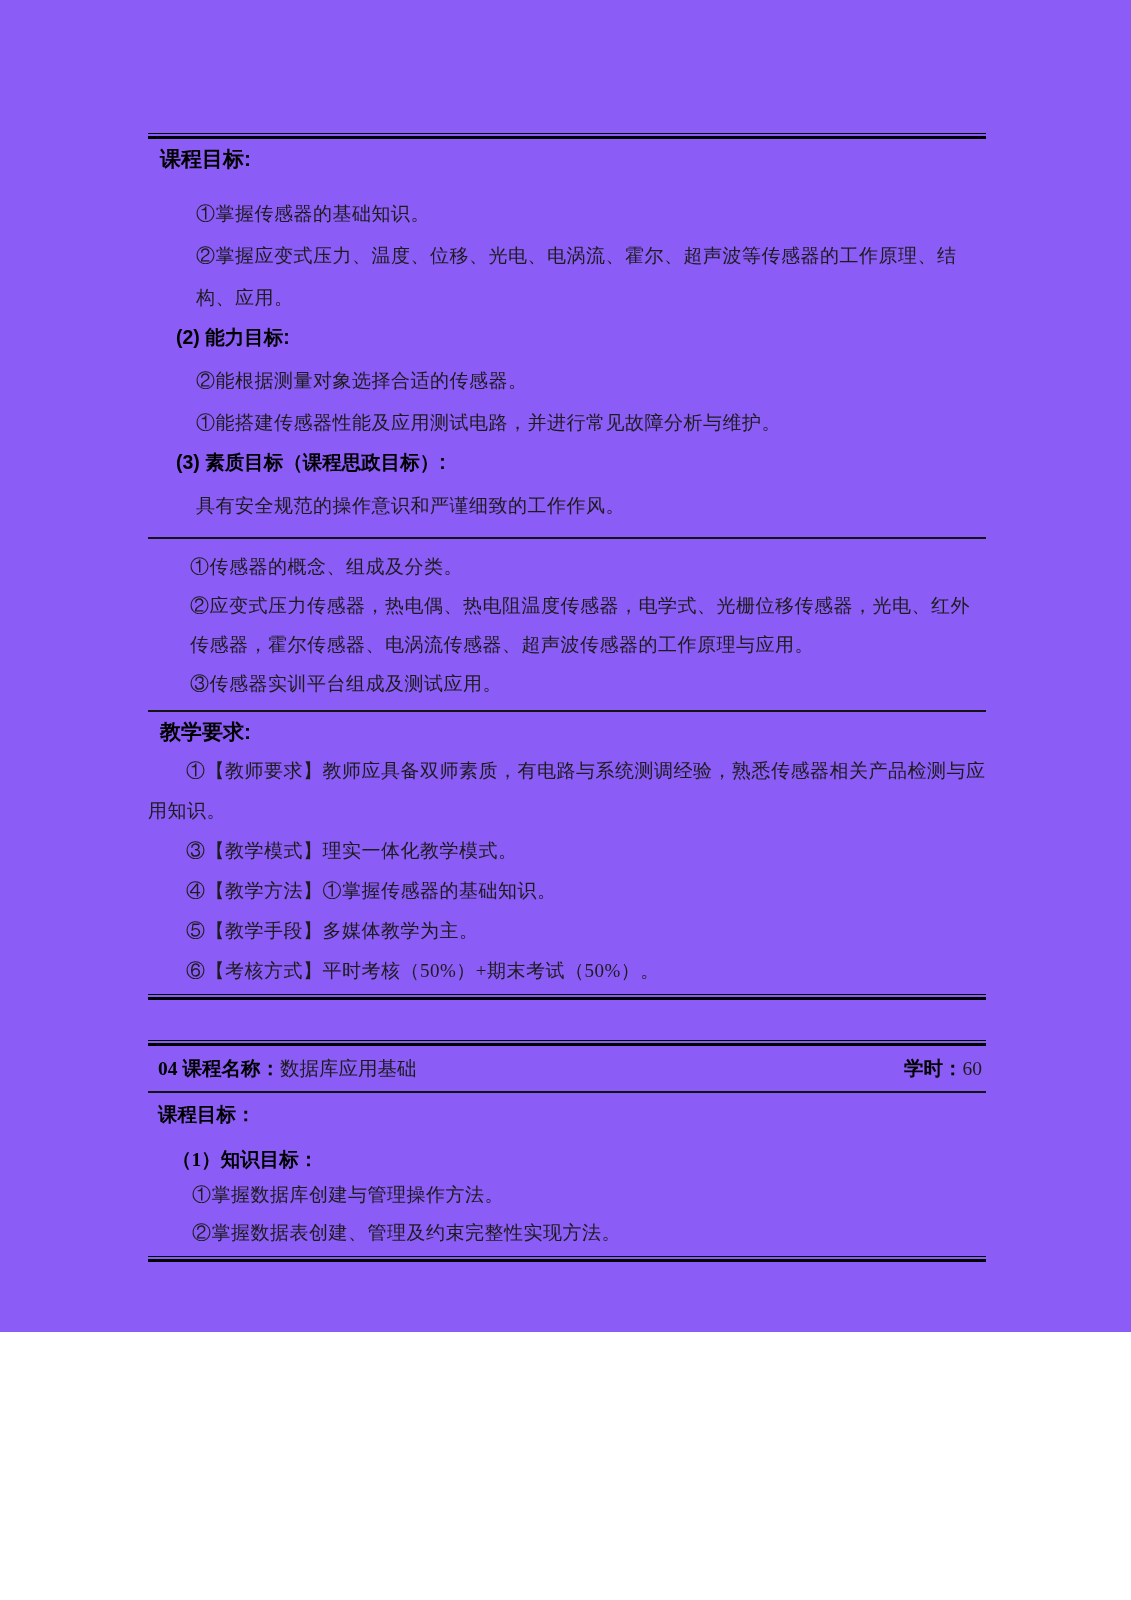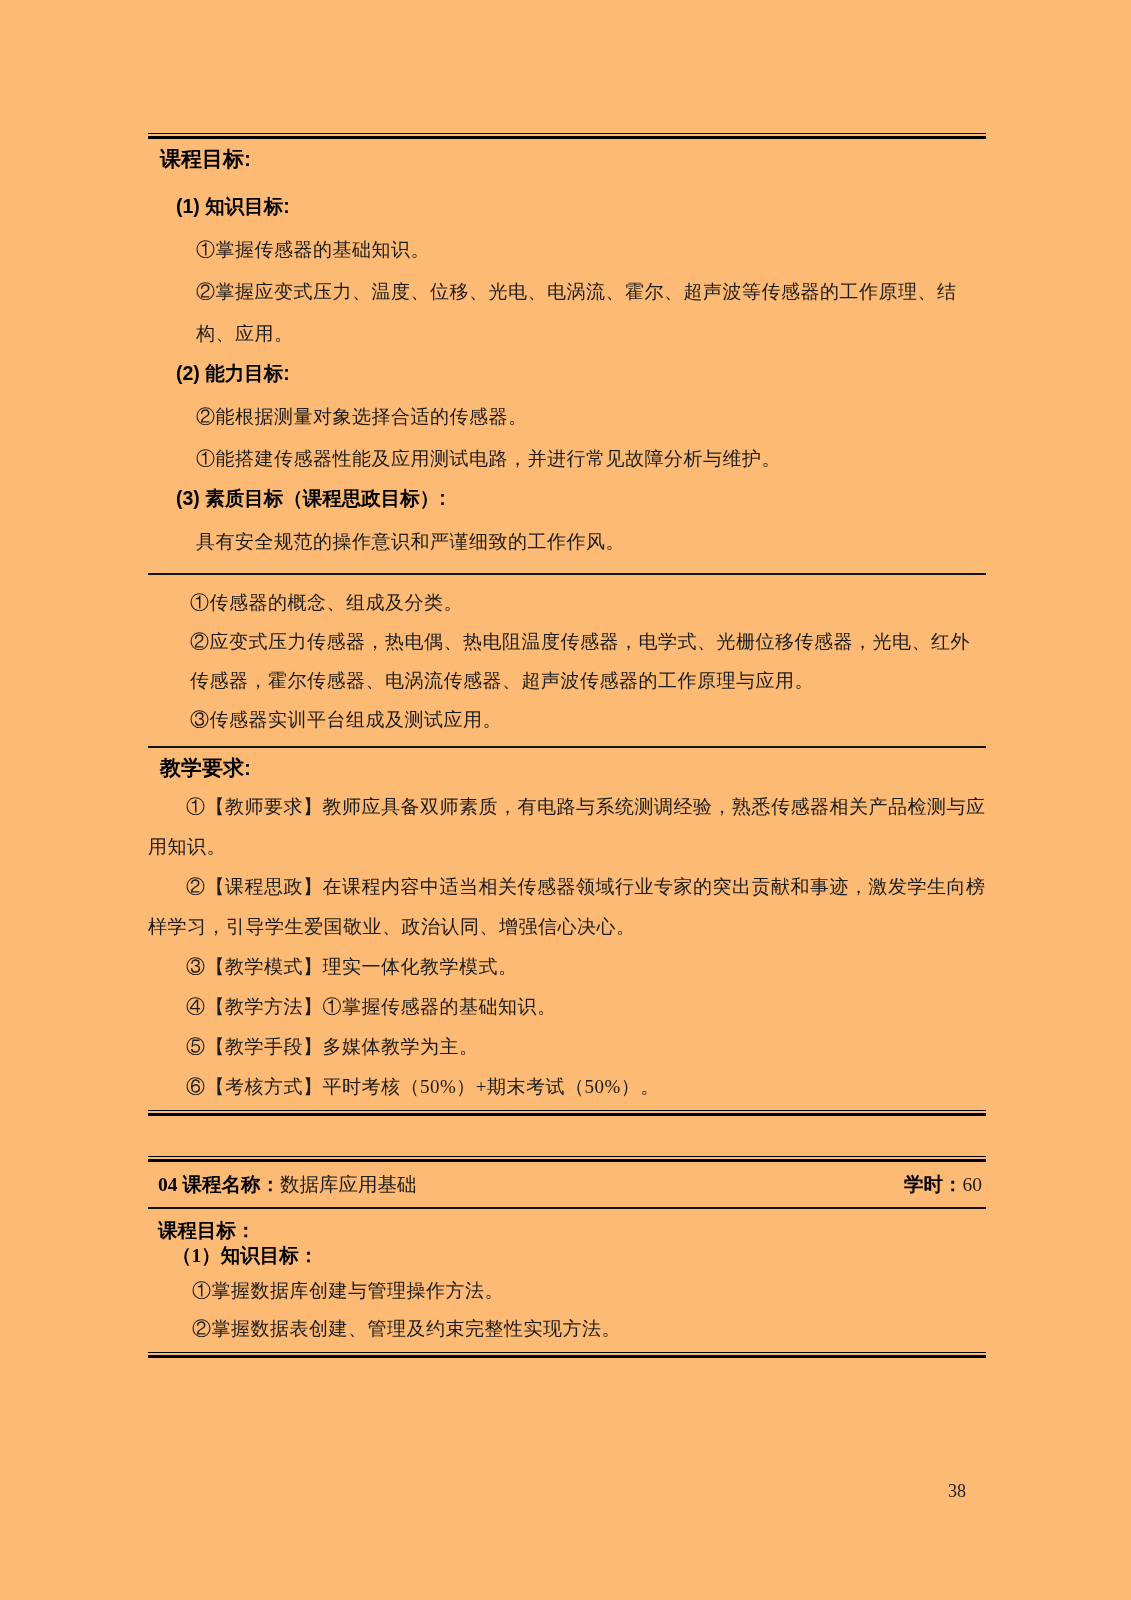--- a/index.html
+++ b/index.html
@@ -3,22 +3,22 @@
 <meta charset="utf-8">
 <style>
   html, body {
     margin: 0;
     padding: 0;
     background: #ffffff;
   }
   .page {
     position: relative;
     width: 1131px;
-    height: 1600px;
-    background: #fdba74;
+    height: 1332px;
+    background: #8b5cf6;
     overflow: hidden;
     color: #1c1c1c;
     font-family: "Liberation Serif", "DejaVu Serif", serif;
   }
   .content {
     position: absolute;
     left: 148px;
     top: 0;
     width: 838px;
   }
@@ -94,21 +94,21 @@
   .course-row .val { font-weight: 400; }
   .course-row .left-group, .course-row .right-group { white-space: nowrap; }
   .h2-serif {
     font-weight: 700;
     font-size: 19.5px;
     line-height: 24px;
     color: #000;
     margin: 10px 0 0 0;
     padding-left: 10px;
   }
-  .h2-serif.sub { padding-left: 24px; margin-top: 1px; }
+  .h2-serif.sub { padding-left: 24px; margin-top: 21px; }
   .items3 {
     margin-top: 4px;
     padding-left: 44px;
     font-size: 19px;
     line-height: 38px;
     letter-spacing: 0.5px;
   }
   .items3 p { margin: 0; }
   
   .page-number {
@@ -122,21 +122,20 @@
 </head>
 <body>
 
 <div class="page">
   <div class="content">
 
     <div class="rule-double top"></div>
 
     <div class="h-main first">课程目标:</div>
 
-    <div class="h-sub">(1) 知识目标:</div>
     <div class="items">
       <p>①掌握传感器的基础知识。</p>
       <p>②掌握应变式压力、温度、位移、光电、电涡流、霍尔、超声波等传感器的工作原理、结构、应用。</p>
     </div>
 
     <div class="h-sub">(2) 能力目标:</div>
     <div class="items">
       <p>②能根据测量对象选择合适的传感器。</p>
       <p>①能搭建传感器性能及应用测试电路，并进行常见故障分析与维护。</p>
     </div>
@@ -150,21 +149,20 @@
     <div class="items2">
       <p>①传感器的概念、组成及分类。</p>
       <p>②应变式压力传感器，热电偶、热电阻温度传感器，电学式、光栅位移传感器，光电、红外传感器，霍尔传感器、电涡流传感器、超声波传感器的工作原理与应用。</p>
       <p>③传感器实训平台组成及测试应用。</p>
     </div>
 
     <div class="rule-single before-req"></div>
     <div class="h-main">教学要求:</div>
     <div class="reqs">
       <p>①【教师要求】教师应具备双师素质，有电路与系统测调经验，熟悉传感器相关产品检测与应用知识。</p>
-      <p>②【课程思政】在课程内容中适当相关传感器领域行业专家的突出贡献和事迹，激发学生向榜样学习，引导学生爱国敬业、政治认同、增强信心决心。</p>
       <p>③【教学模式】理实一体化教学模式。</p>
       <p>④【教学方法】①掌握传感器的基础知识。</p>
       <p>⑤【教学手段】多媒体教学为主。</p>
       <p>⑥【考核方式】平时考核（50%）+期末考试（50%）。</p>
     </div>
 
     <div class="rule-double block1-end"></div>
 
     <div class="rule-double block2-start"></div>
     <div class="course-row">

